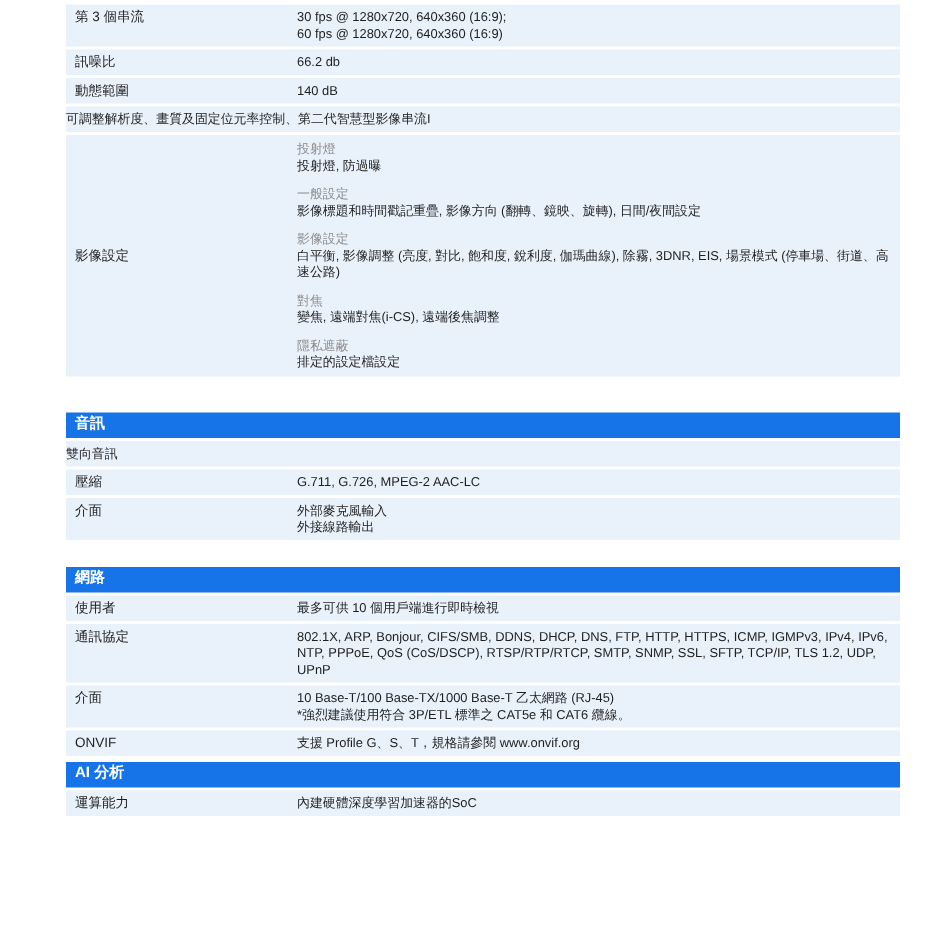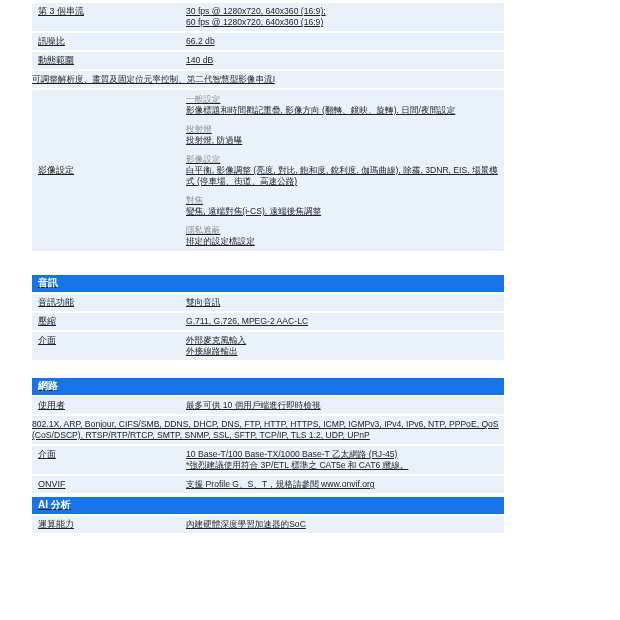--- a/index.html
+++ b/index.html
@@ -11,21 +11,21 @@
     --subheader:#8e8e8e;
   }
   *{box-sizing:border-box;}
   html,body{margin:0;padding:0;}
   body{
     width:620px;height:620px;overflow:hidden;background:#ffffff;
     font-family:"Liberation Sans","DejaVu Sans",sans-serif;
     color:var(--text);
   }
   .spec-table{
-    position:absolute;left:32px;top:0;width:472px;text-decoration:underline;
+    position:absolute;left:44px;top:0;width:556px;
   }
   .section{margin:0;}
   .section-video-continued{margin-top:3px;}
   .section-audio{margin-top:24px;}
   .section-network{margin-top:18px;}
   .section-ai{margin-top:4px;}
   .section-header{
     background:var(--header-bg);color:var(--header-text);
     font-size:10px;font-weight:bold;line-height:12px;
     padding:2px 6px 3px 6px;margin-bottom:2px;
@@ -74,46 +74,45 @@
       </div>
       <div class="row">
         <div class="row-value">
           <div class="value-line">可調整解析度、畫質及固定位元率控制、第二代智慧型影像串流I</div>
         </div>
       </div>
       <div class="row center-label">
         <div class="row-label">影像設定</div>
         <div class="row-value">
           <div class="group">
+            <div class="group-title">投射燈</div>
+            <div class="group-text">投射燈, 防過曝</div>
+          </div>
+          <div class="group">
             <div class="group-title">一般設定</div>
             <div class="group-text">影像標題和時間戳記重疊, 影像方向 (翻轉、鏡映、旋轉), 日間/夜間設定</div>
-          </div>
-          <div class="group">
-            <div class="group-title">投射燈</div>
-            <div class="group-text">投射燈, 防過曝</div>
           </div>
           <div class="group">
             <div class="group-title">影像設定</div>
             <div class="group-text">白平衡, 影像調整 (亮度, 對比, 飽和度, 銳利度, 伽瑪曲線), 除霧, 3DNR, EIS, 場景模式 (停車場、街道、高速公路)</div>
           </div>
           <div class="group">
             <div class="group-title">對焦</div>
             <div class="group-text">變焦, 遠端對焦(i-CS), 遠端後焦調整</div>
           </div>
           <div class="group">
             <div class="group-title">隱私遮蔽</div>
             <div class="group-text">排定的設定檔設定</div>
           </div>
         </div>
       </div>
     </div>
     <div class="section section-audio">
       <div class="section-header">音訊</div>
       <div class="row">
-        <div class="row-label">音訊功能</div>
         <div class="row-value">
           <div class="value-line">雙向音訊</div>
         </div>
       </div>
       <div class="row">
         <div class="row-label">壓縮</div>
         <div class="row-value">
           <div class="value-line">G.711, G.726, MPEG-2 AAC-LC</div>
         </div>
       </div>
@@ -127,20 +126,21 @@
     </div>
     <div class="section section-network">
       <div class="section-header">網路</div>
       <div class="row">
         <div class="row-label">使用者</div>
         <div class="row-value">
           <div class="value-line">最多可供 10 個用戶端進行即時檢視</div>
         </div>
       </div>
       <div class="row">
+        <div class="row-label">通訊協定</div>
         <div class="row-value">
           <div class="value-line">802.1X, ARP, Bonjour, CIFS/SMB, DDNS, DHCP, DNS, FTP, HTTP, HTTPS, ICMP, IGMPv3, IPv4, IPv6, NTP, PPPoE, QoS (CoS/DSCP), RTSP/RTP/RTCP, SMTP, SNMP, SSL, SFTP, TCP/IP, TLS 1.2, UDP, UPnP</div>
         </div>
       </div>
       <div class="row">
         <div class="row-label">介面</div>
         <div class="row-value">
           <div class="value-line">10 Base-T/100 Base-TX/1000 Base-T 乙太網路 (RJ-45)</div>
           <div class="value-line">*強烈建議使用符合 3P/ETL 標準之 CAT5e 和 CAT6 纜線。</div>
         </div>

